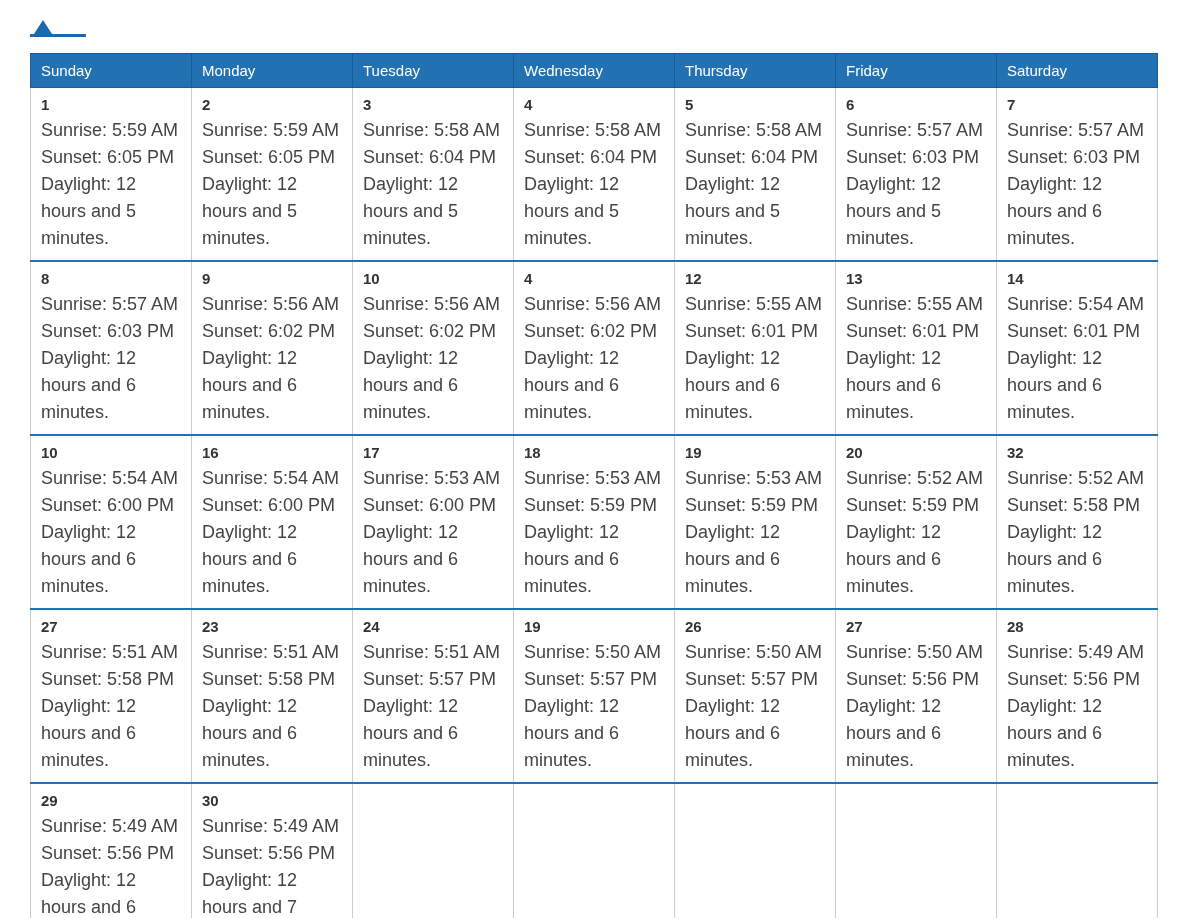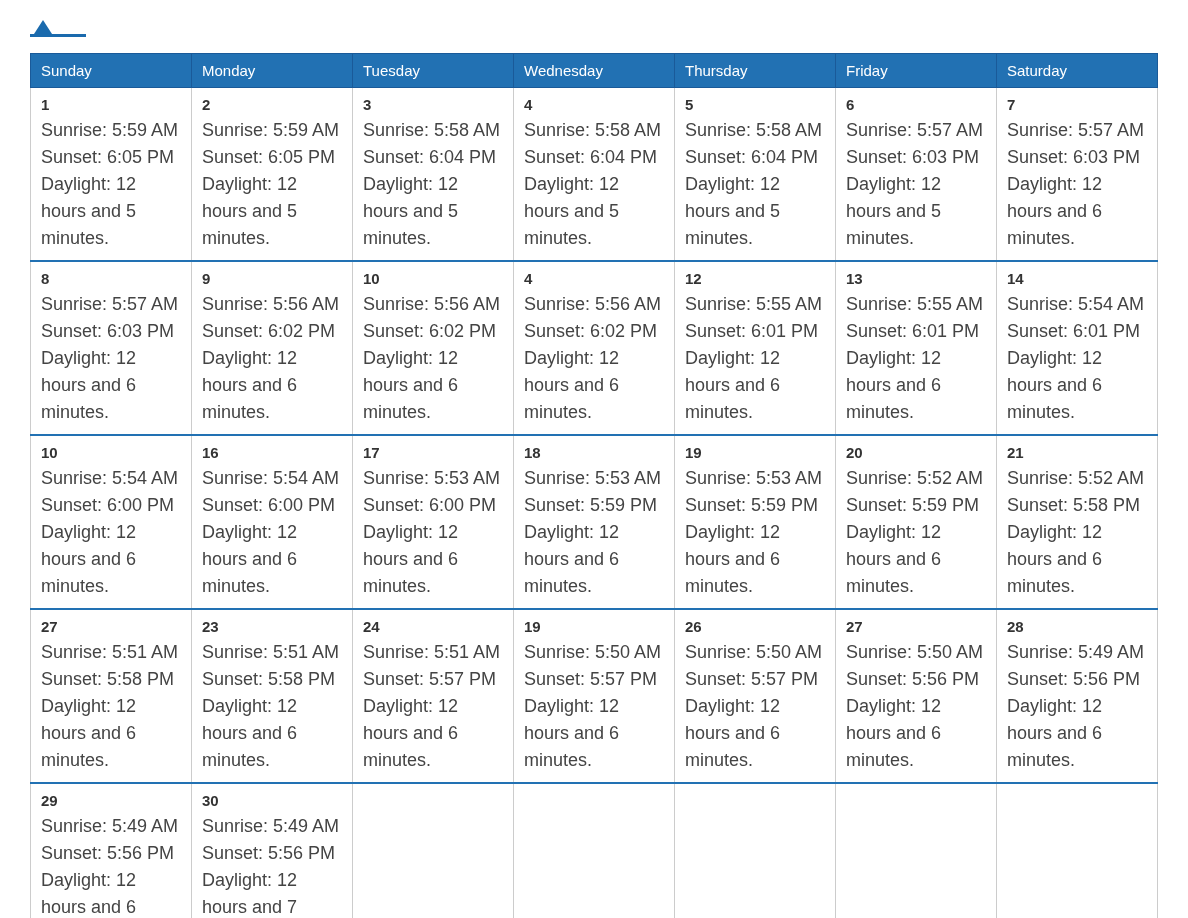--- a/index.html
+++ b/index.html
@@ -277,21 +277,21 @@
       </td>
         <td>
         <span class="day-number">20</span>
         <div class="day-info">
           Sunrise: 5:52 AM<br>
           Sunset: 5:59 PM<br>
           Daylight: 12 hours and 6 minutes.
         </div>
       </td>
         <td>
-        <span class="day-number">21</span>
+        <span class="day-number">32</span>
         <div class="day-info">
           Sunrise: 5:52 AM<br>
           Sunset: 5:58 PM<br>
           Daylight: 12 hours and 6 minutes.
         </div>
       </td>
       </tr>
       <tr class="row-divider">
         <td>
         <span class="day-number">27</span>

